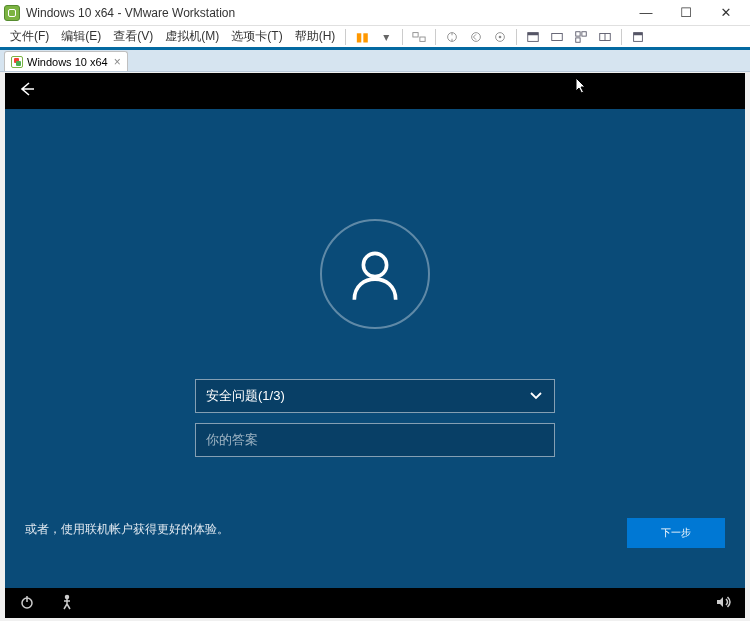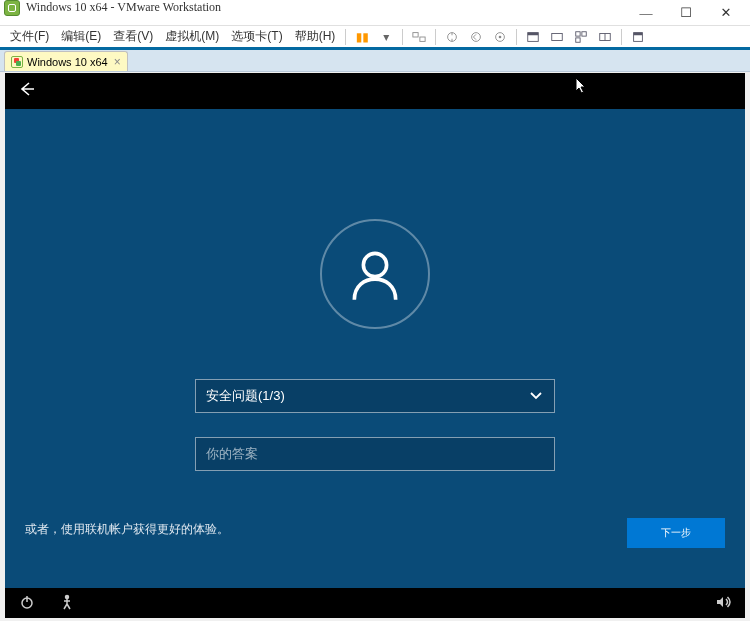--- a/index.html
+++ b/index.html
@@ -10,24 +10,23 @@
       width: 750px;
       height: 621px;
       overflow: hidden;
       position: relative;
     }
     
     .titlebar {
       height: 26px;
       background: #ffffff;
       display: flex;
-      align-items: flex-start;
+      align-items: center;
       padding: 0 4px;
       border-bottom: 1px solid #e0e0e0;
-      font-family: Liberation Serif, serif;
     }
     .titlebar .app-icon {
       width: 16px; height: 16px;
       background: #7cb342;
       border-radius: 3px;
       margin-right: 6px;
       position: relative;
       border: 1px solid #558b2f;
     }
     .titlebar .app-icon::after {
@@ -67,21 +66,21 @@
     
     .tabstrip {
       height: 22px;
       background: #d6e4f0;
       display: flex;
       align-items: flex-end;
       border-bottom: 1px solid #b8c8d8;
       padding-left: 4px;
     }
     .tab {
-      background: #fef9c3;
+      background: #ffffff;
       border: 1px solid #c0c0c0;
       border-bottom: none;
       border-radius: 3px 3px 0 0;
       padding: 2px 6px;
       display: flex;
       align-items: center;
       font-size: 11px;
       height: 20px;
     }
     .tab .tab-icon {
@@ -158,21 +157,21 @@
     .select-box, .input-box {
       width: 100%;
       height: 34px;
       background: rgba(0,0,0,0.15);
       border: 1px solid rgba(255,255,255,0.5);
       color: #fff;
       padding: 0 10px;
       font-size: 13px;
       display: flex;
       align-items: center;
-      margin-bottom: 24px;
+      margin-bottom: 10px;
       position: relative;
     }
     .select-box .chevron {
       position: absolute; right: 10px;
     }
     .input-box { color: rgba(255,255,255,0.6); }
     .hint-link {
       position: absolute;
       left: 20px;
       bottom: 50px;

